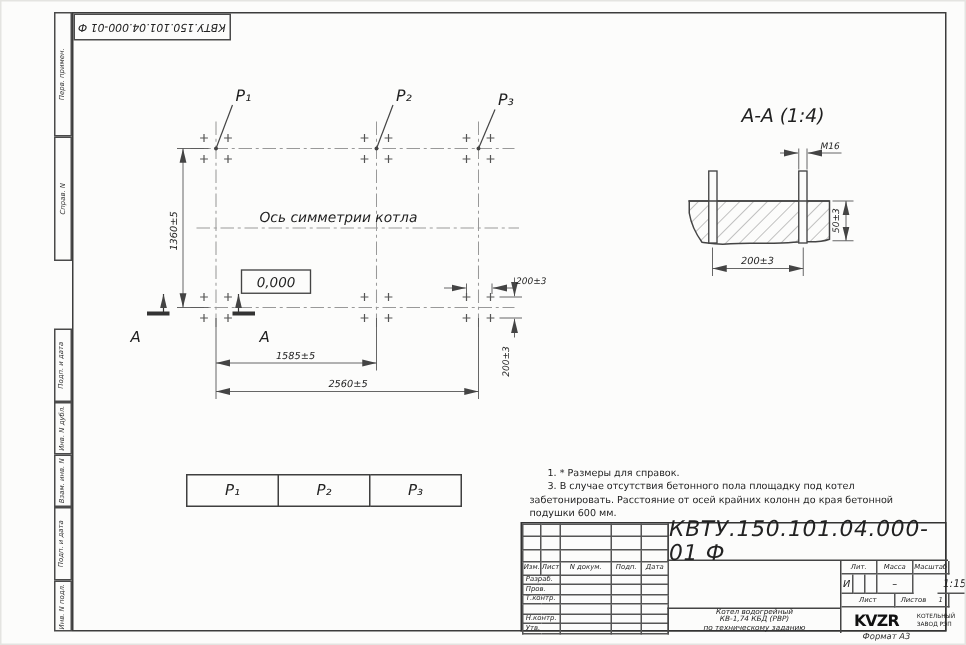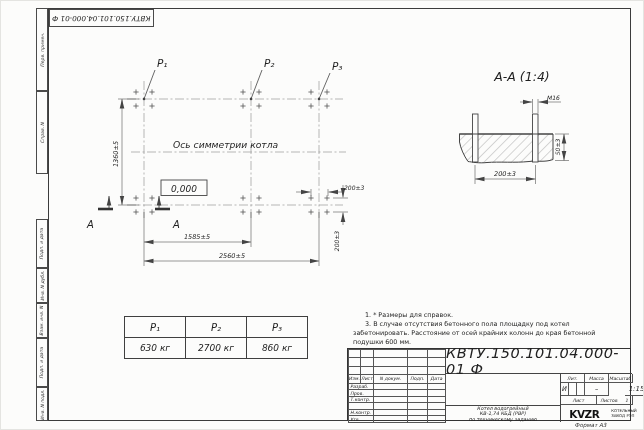--- a/index.html
+++ b/index.html
@@ -213,25 +213,20 @@
     <text x="504" y="175" font-size="6.5" text-anchor="middle">200±3</text>
   </svg>
 
   <table class="loads">
     <tbody>
         <tr class="hd">
       <td>P₁</td>
       <td>P₂</td>
       <td>P₃</td>
     </tr>
-    <tr class="vl">
-      <td>630 кг</td>
-      <td>2700 кг</td>
-      <td>860 кг</td>
-    </tr>
   </tbody>
     </table>
 
   <div class="notes">
     <div>1. * Размеры для справок.</div>
     <div>3. В случае отсутствия бетонного пола площадку под котел забетонировать. Расстояние от осей крайних колонн до края бетонной подушки 600 мм.</div>
   </div>
 
   <div class="tb">
     <table class="tb-table abs" style="left:0;top:0">

